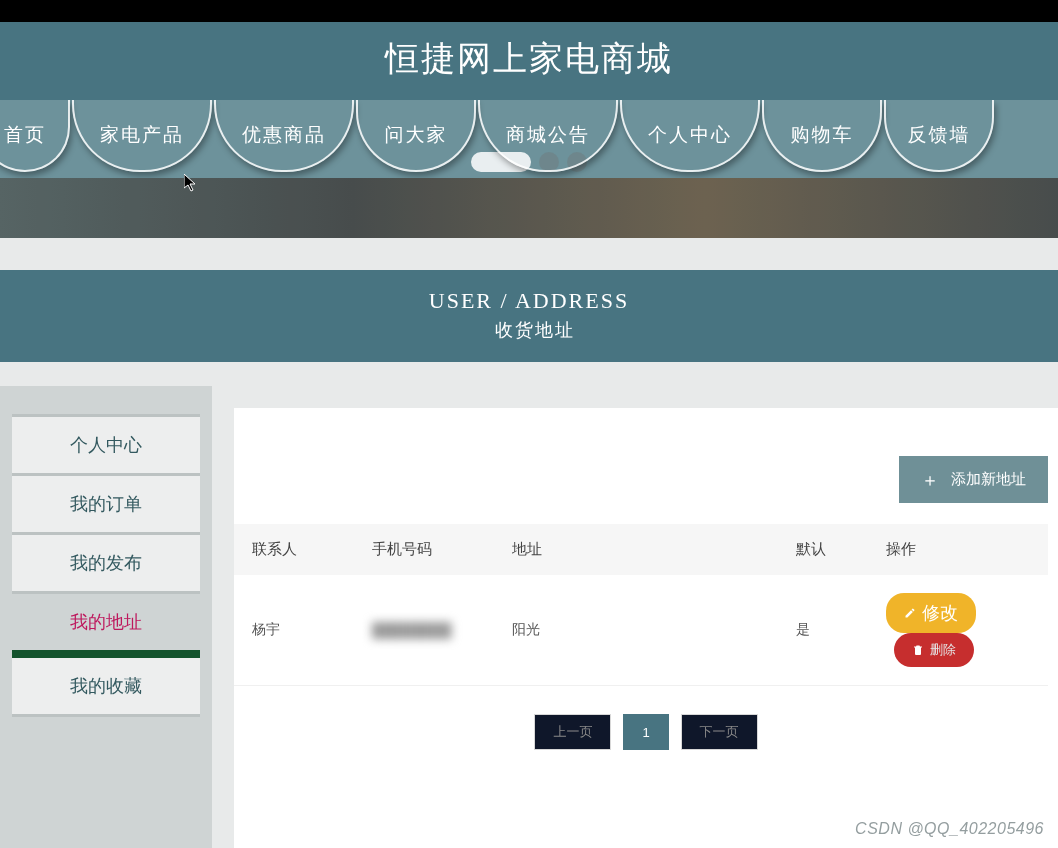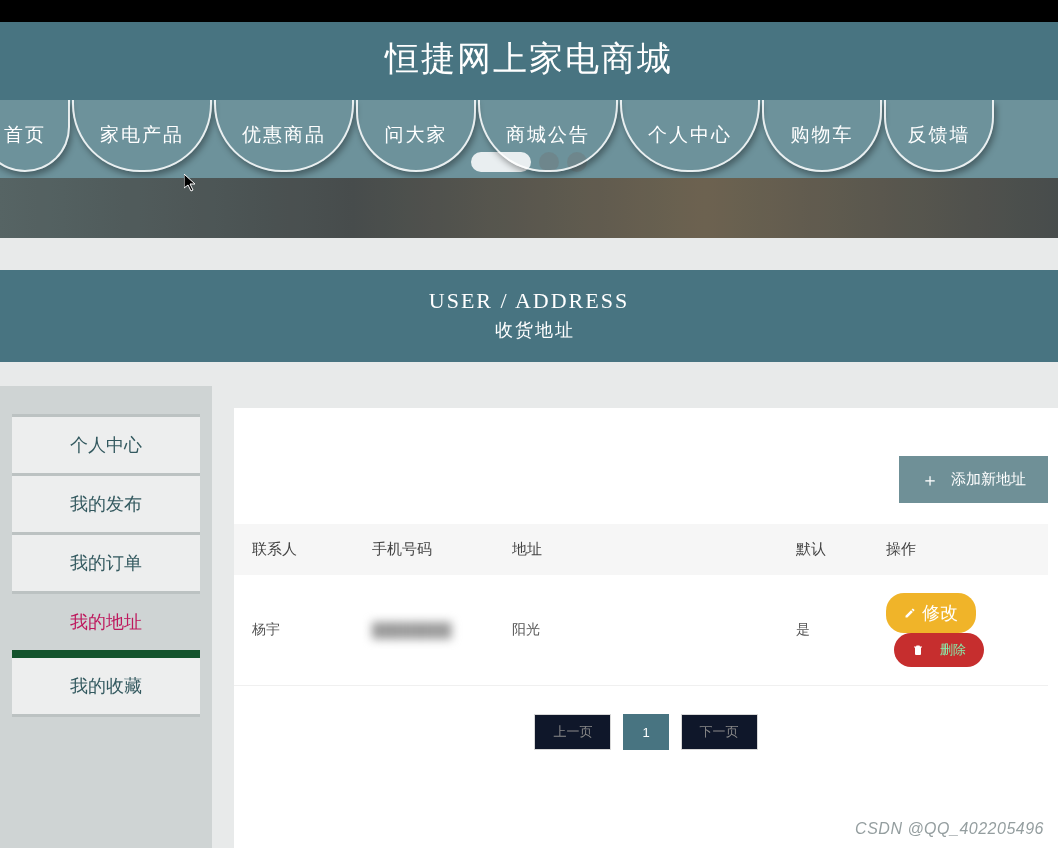--- a/index.html
+++ b/index.html
@@ -42,21 +42,21 @@
 .add-btn .plus{font-size:18px; line-height:1;}
 .tbl { width: calc(100% - 10px); margin:68px 0 0 0; border-collapse:collapse; }
 .tbl th { text-align:left; font-weight:normal; color:#444; font-size:15px; padding:16px 18px; background:#f6f6f6;}
 .tbl td { padding:18px; font-size:14px; color:#555; border-bottom:1px solid #f0f0f0;}
 .col-contact{width:120px;}
 .col-phone{width:140px;}
 .col-addr{min-width:200px;}
 .col-default{width:90px;}
 .col-ops{width:180px;}
 .btn-edit { background:#f0b429; color:#fff; border:none; border-radius:18px; padding:8px 18px; font-size:18px; cursor:pointer; display:inline-flex; align-items:center; gap:6px;}
-.btn-del  { background:#c62e2e; color:#86efac; border:none; border-radius:18px; padding:8px 18px; font-size:13px; cursor:pointer; display:inline-flex; align-items:center; gap:16px; margin-left:8px;}
+.btn-del  { background:#c62e2e; color:#e5e5e5; border:none; border-radius:18px; padding:8px 18px; font-size:13px; cursor:pointer; display:inline-flex; align-items:center; gap:6px; margin-left:8px;}
 .blurred { filter:blur(5px); color:#999;}
 .pager { display:flex; justify-content:center; gap:12px; margin-top:28px;}
 .pg-btn { background:#0f172a; border:1px solid #d8d8d8; padding:8px 18px; font-size:13px; color:#888; cursor:pointer;}
 .pg-btn.cur { background:#487481; color:#fff; border-color:#487481;}
 .cursor { position:absolute; left:184px; top:174px; font-size:16px; color:#000; pointer-events:none; z-index:10;}
 .watermark { position:fixed; right:14px; bottom:10px; color:#7a8688; font-size:16px; font-style:italic; opacity:0.8; letter-spacing:0.5px;}
 svg.ico { width:12px; height:12px; fill:#fff; }
 </style>
 </head>
 <body>
@@ -96,22 +96,22 @@
 
 <div class="page-title-bar">
   <div class="page-title-en">USER / ADDRESS</div>
   <div class="page-title-cn">收货地址</div>
 </div>
 
 <div class="body-wrap">
   <div class="sidebar">
     <div class="side-list">
       <div class="side-item">个人中心</div>
+      <div class="side-item">我的订单</div>
       <div class="side-item">我的发布</div>
-      <div class="side-item">我的订单</div>
       <div class="side-item active">我的地址</div>
       <div class="side-item">我的收藏</div>
     </div>
   </div>
 
   <div class="content">
     <div class="panel">
       <button class="add-btn">
         <span class="plus">＋</span>
         <span>添加新地址</span>

